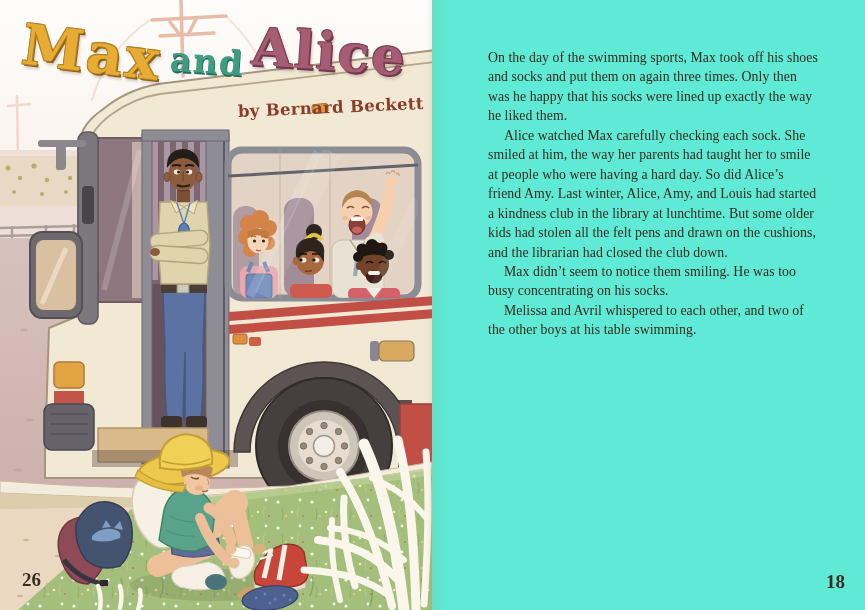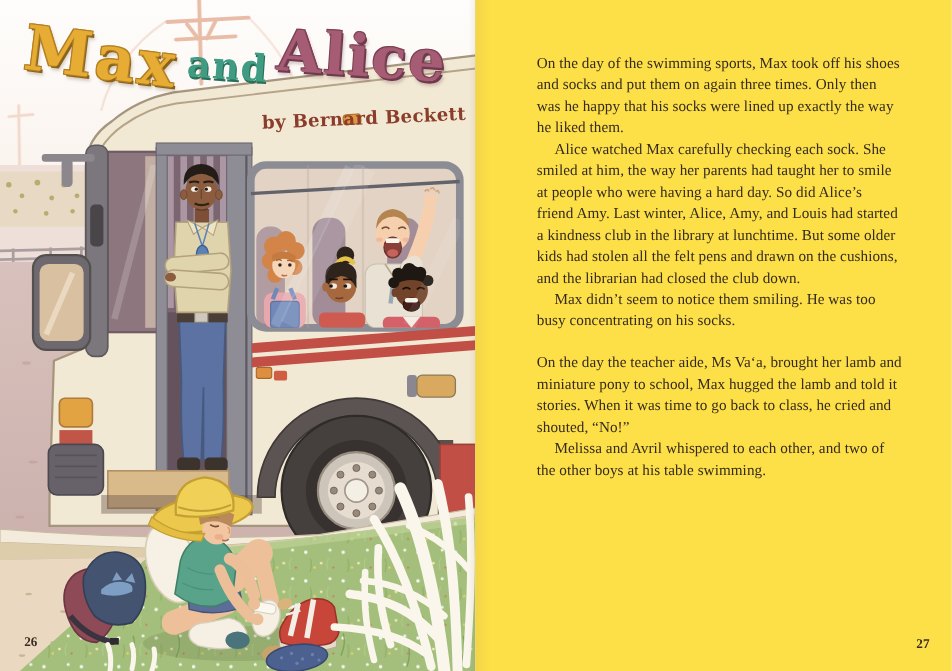--- a/index.html
+++ b/index.html
@@ -10,25 +10,25 @@
   .page-left svg{position:absolute;left:0;top:0;}
   .title-layer{position:absolute;inset:0;pointer-events:none;}
   .t-word{position:absolute;font-family:"DejaVu Serif","Liberation Serif",serif;font-weight:bold;line-height:1;}
   .t-max{left:22px;top:24px;font-size:56px;letter-spacing:3px;color:#e6ac33;transform:rotate(7deg);
          text-shadow:-1px -1px 0 #b27f22,1px -1px 0 #b27f22,-1px 1px 0 #b27f22,2px 2px 0 #8a621c,3px 4px 3px rgba(90,60,20,.25);}
   .t-and{left:170px;top:44px;font-size:34px;letter-spacing:1px;color:#3f9c82;transform:rotate(4deg);
          text-shadow:1px 2px 0 #2a6e5a;}
   .t-alice{left:252px;top:26px;font-size:52px;letter-spacing:2px;color:#a65c74;transform:rotate(4deg);
          text-shadow:-1px -1px 0 #7c4156,1px -1px 0 #7c4156,2px 2px 0 #6e3a4c,3px 4px 3px rgba(80,30,40,.25);}
   .t-byline{left:238px;top:100px;font-size:16.5px;font-weight:bold;color:#8a3d2a;transform:rotate(-2.5deg);letter-spacing:.3px;}
-  .pgnum{position:absolute;font-size:12px;font-weight:bold;color:#3a2c22;}
+  .pgnum{position:absolute;font-size:19px;font-weight:bold;color:#3a2c22;}
   .pgnum-left{left:22px;bottom:19px;}
   .pgnum-right{right:20px;bottom:17px;}
   
-  .page-right{position:relative;width:433px;height:610px;background:#fde047;}
+  .page-right{position:relative;width:433px;height:610px;background:#5eead4;}
   .page-right::before{content:"";position:absolute;left:0;top:0;bottom:0;width:14px;
       background:linear-gradient(90deg,rgba(150,110,90,.10),rgba(150,110,90,0));}
   .page-left::after{content:"";position:absolute;right:0;top:0;bottom:0;width:6px;
       background:linear-gradient(270deg,rgba(120,90,70,.08),rgba(120,90,70,0));}
   .story{position:absolute;left:56px;top:48px;width:332px;color:#352a20;
          font-size:13.8px;line-height:19.45px;letter-spacing:.05px;}
   .story p{margin:0;}
   .story p.indent{text-indent:16px;}
   .story p.gap-before{margin-top:19.45px;}
 </style>
@@ -424,19 +424,18 @@
     </div>
 
     <span class="pgnum pgnum-left">26</span>
   </div>
 
   <div class="page-right">
     <div class="story">
       <p>On the day of the swimming sports, Max took off his shoes and socks and put them on again three times. Only then was he happy that his socks were lined up exactly the way he liked them.</p>
       <p class="indent">Alice watched Max carefully checking each sock. She smiled at him, the way her parents had taught her to smile at people who were having a hard day. So did Alice’s friend Amy. Last winter, Alice, Amy, and Louis had started a kindness club in the library at lunchtime. But some older kids had stolen all the felt pens and drawn on the cushions, and the librarian had closed the club down.</p>
       <p class="indent">Max didn’t seem to notice them smiling. He was too busy concentrating on his socks.</p>
-      <p class="gap-before">On the day the teacher aide, Ms Va‘a, brought her lamb and miniature pony to school, Max hugged the lamb and told it stories. When it was time to go back to class, he cried and shouted, “No!”</p>
       <p class="indent">Melissa and Avril whispered to each other, and two of the other boys at his table swimming.</p>
     </div>
-    <span class="pgnum pgnum-right">27</span>
+    <span class="pgnum pgnum-right">18</span>
   </div>
 
 </div>
 
 </body></html>

